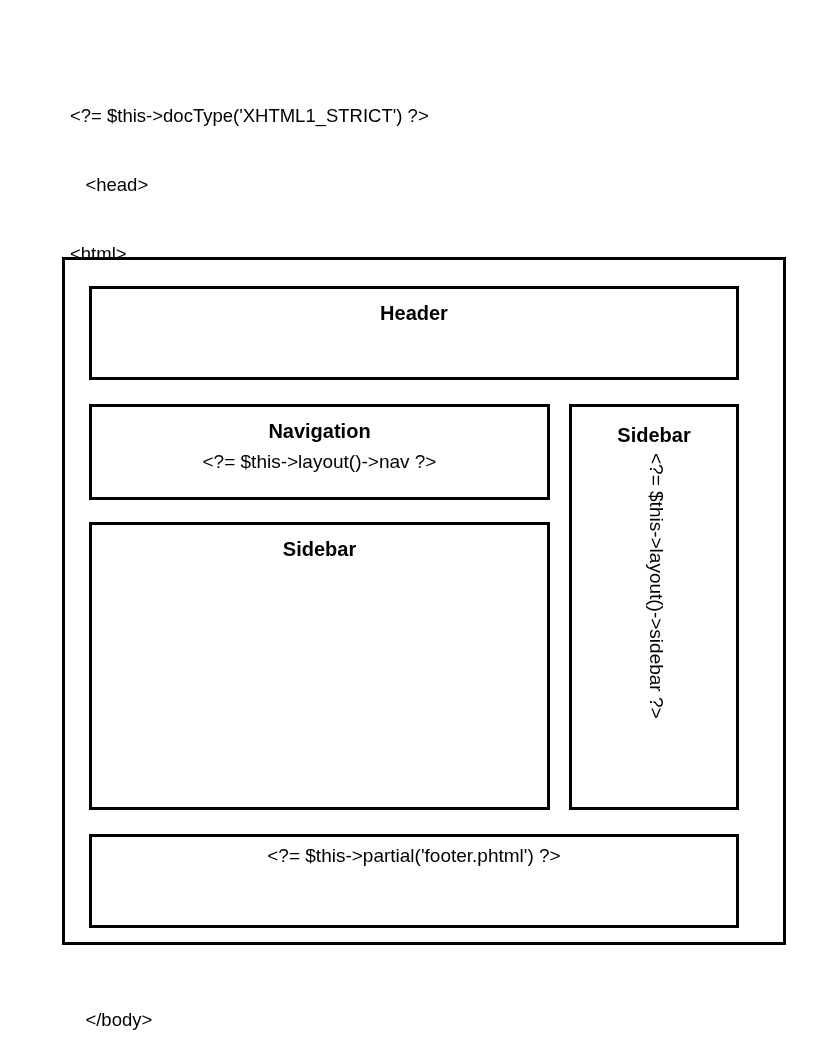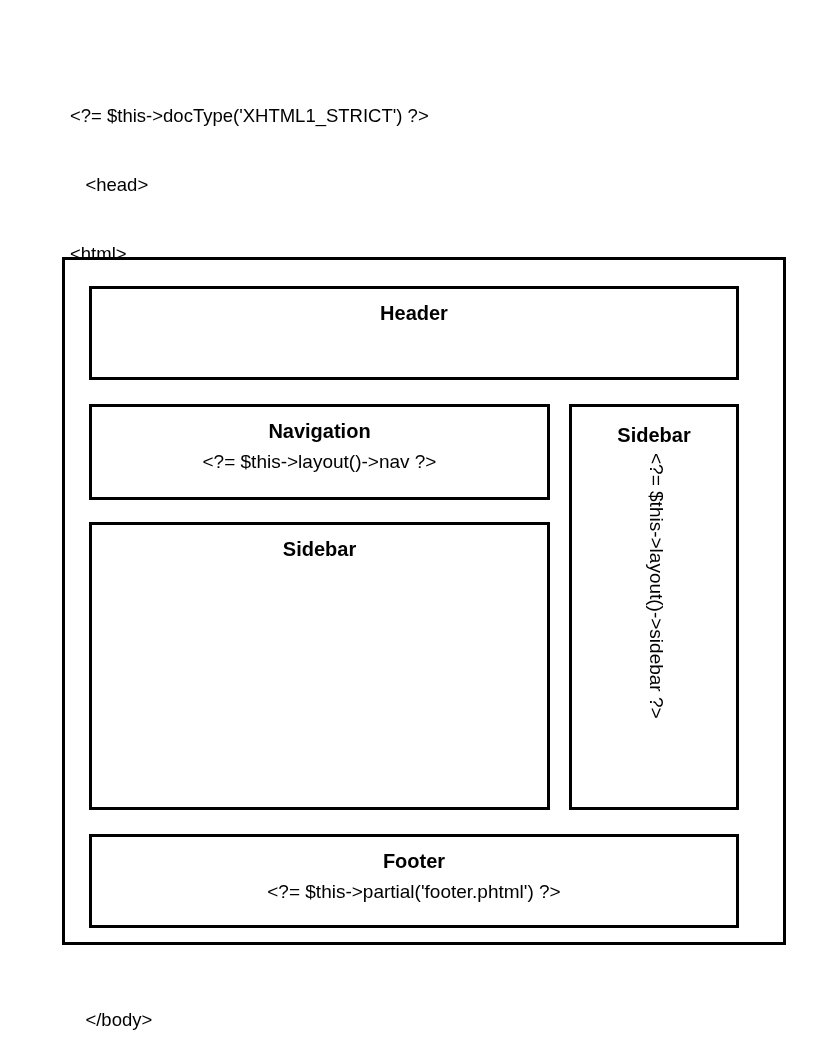--- a/index.html
+++ b/index.html
@@ -139,21 +139,20 @@
   <div class="region" id="region-content">
     <div class="region-title">Sidebar</div>
   </div>
 
   <div class="region" id="region-sidebar">
     <div class="region-title">Sidebar</div>
     <div class="sidebar-vertical">&lt;?= $this-&gt;layout()-&gt;sidebar ?&gt;</div>
   </div>
 
   <div class="region" id="region-footer">
-    <div class="region-title">Footer</div>
     <div class="region-code">&lt;?= $this-&gt;partial('footer.phtml') ?&gt;</div>
   </div>
 
 </div>
 
 <div class="code-block" id="code-bottom">
   <div class="code-line">   &lt;/body&gt;</div>
   
 </div>
 

